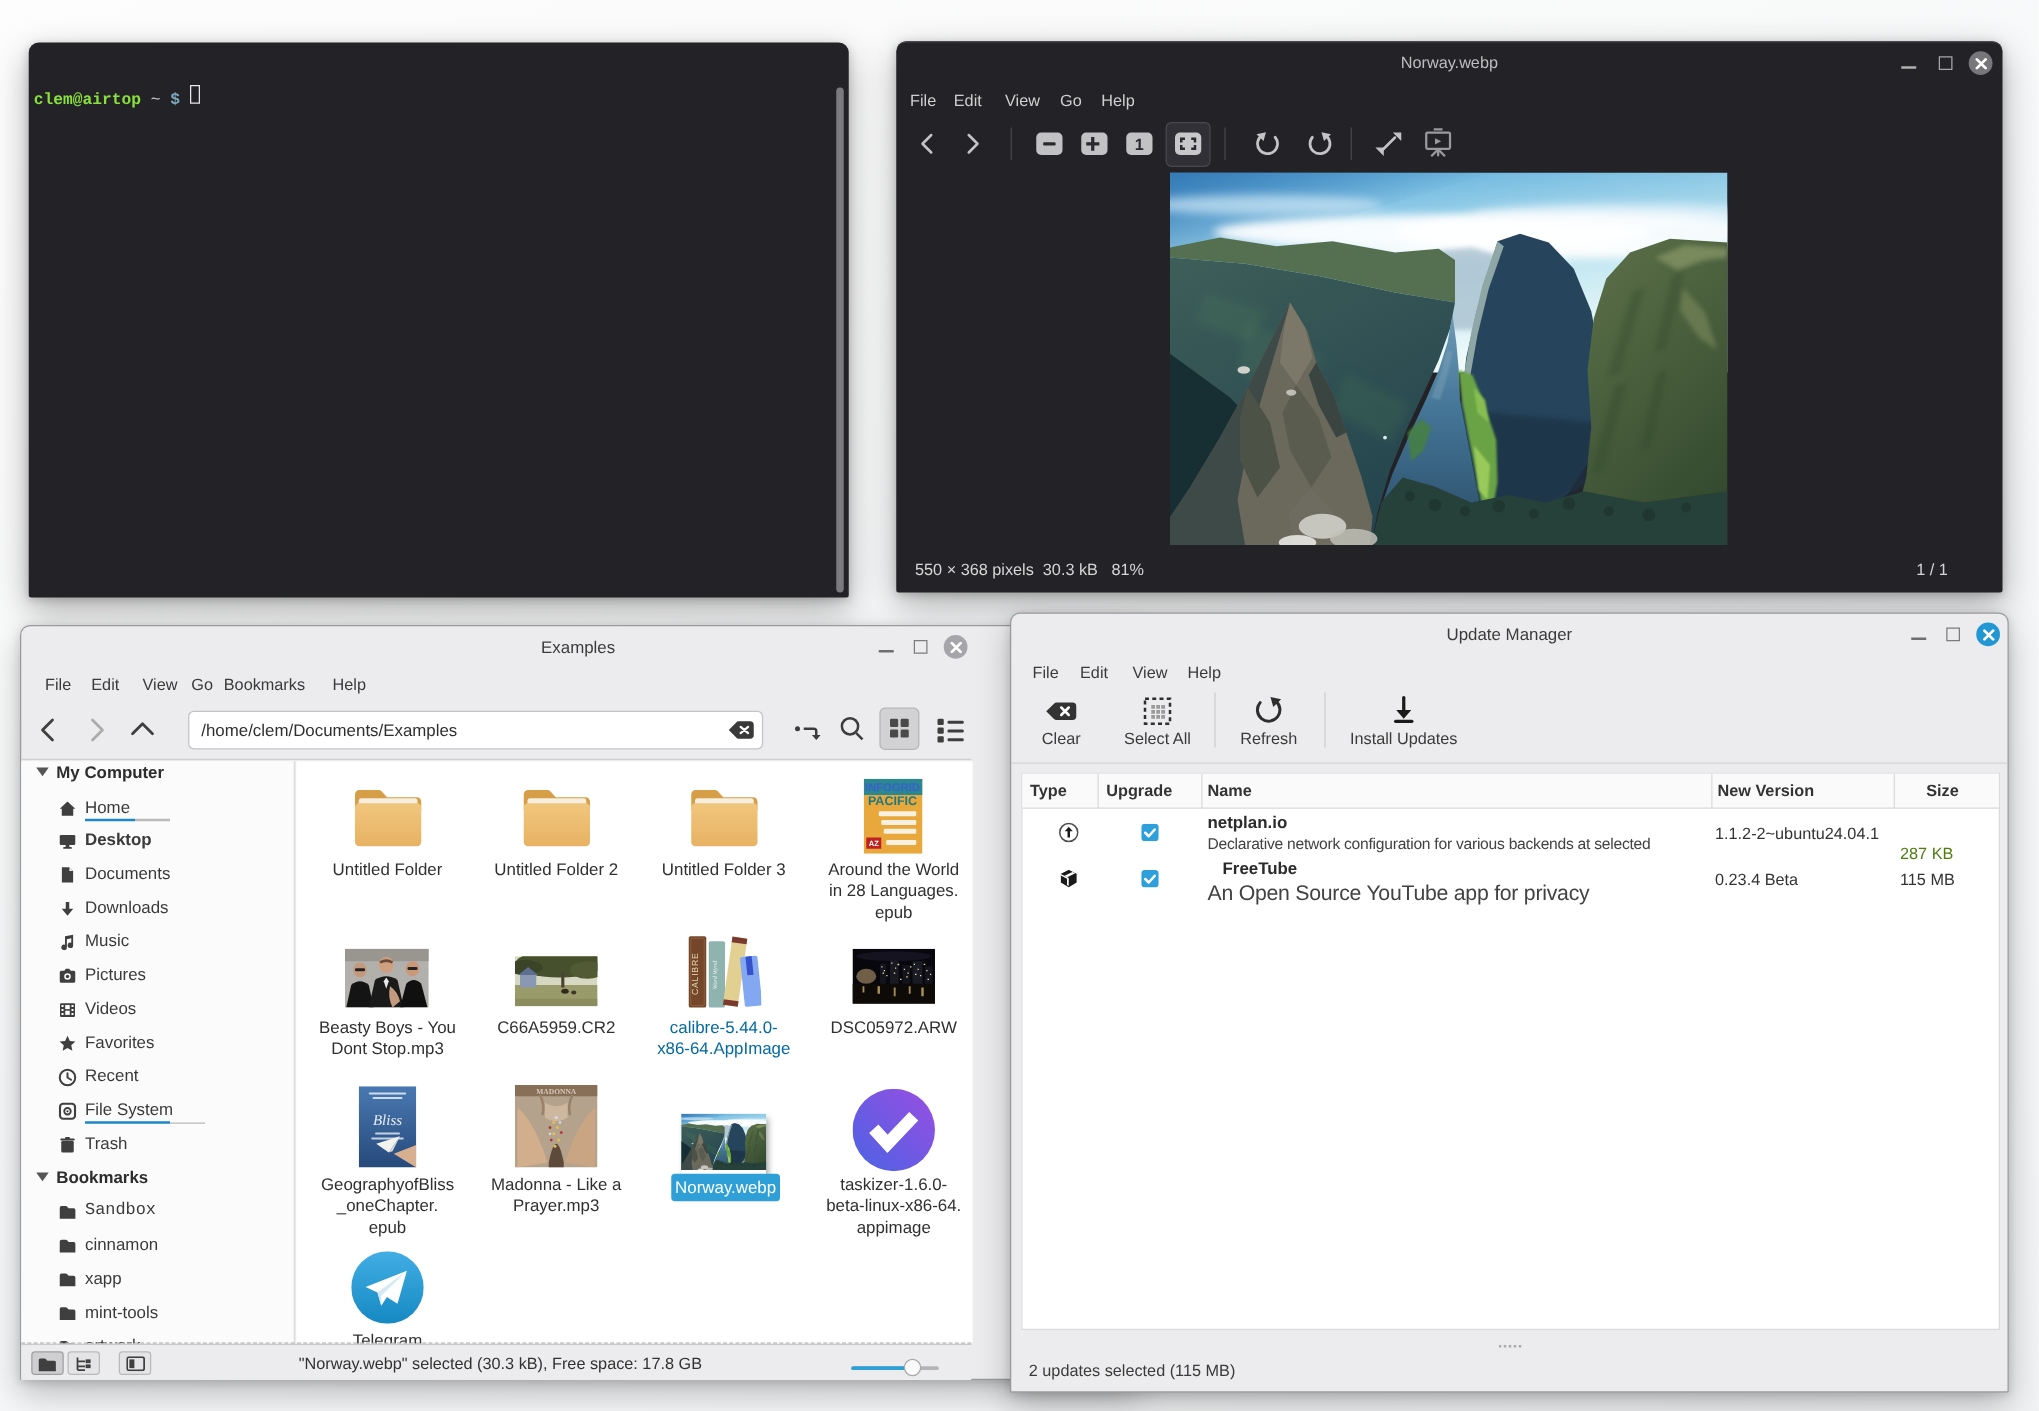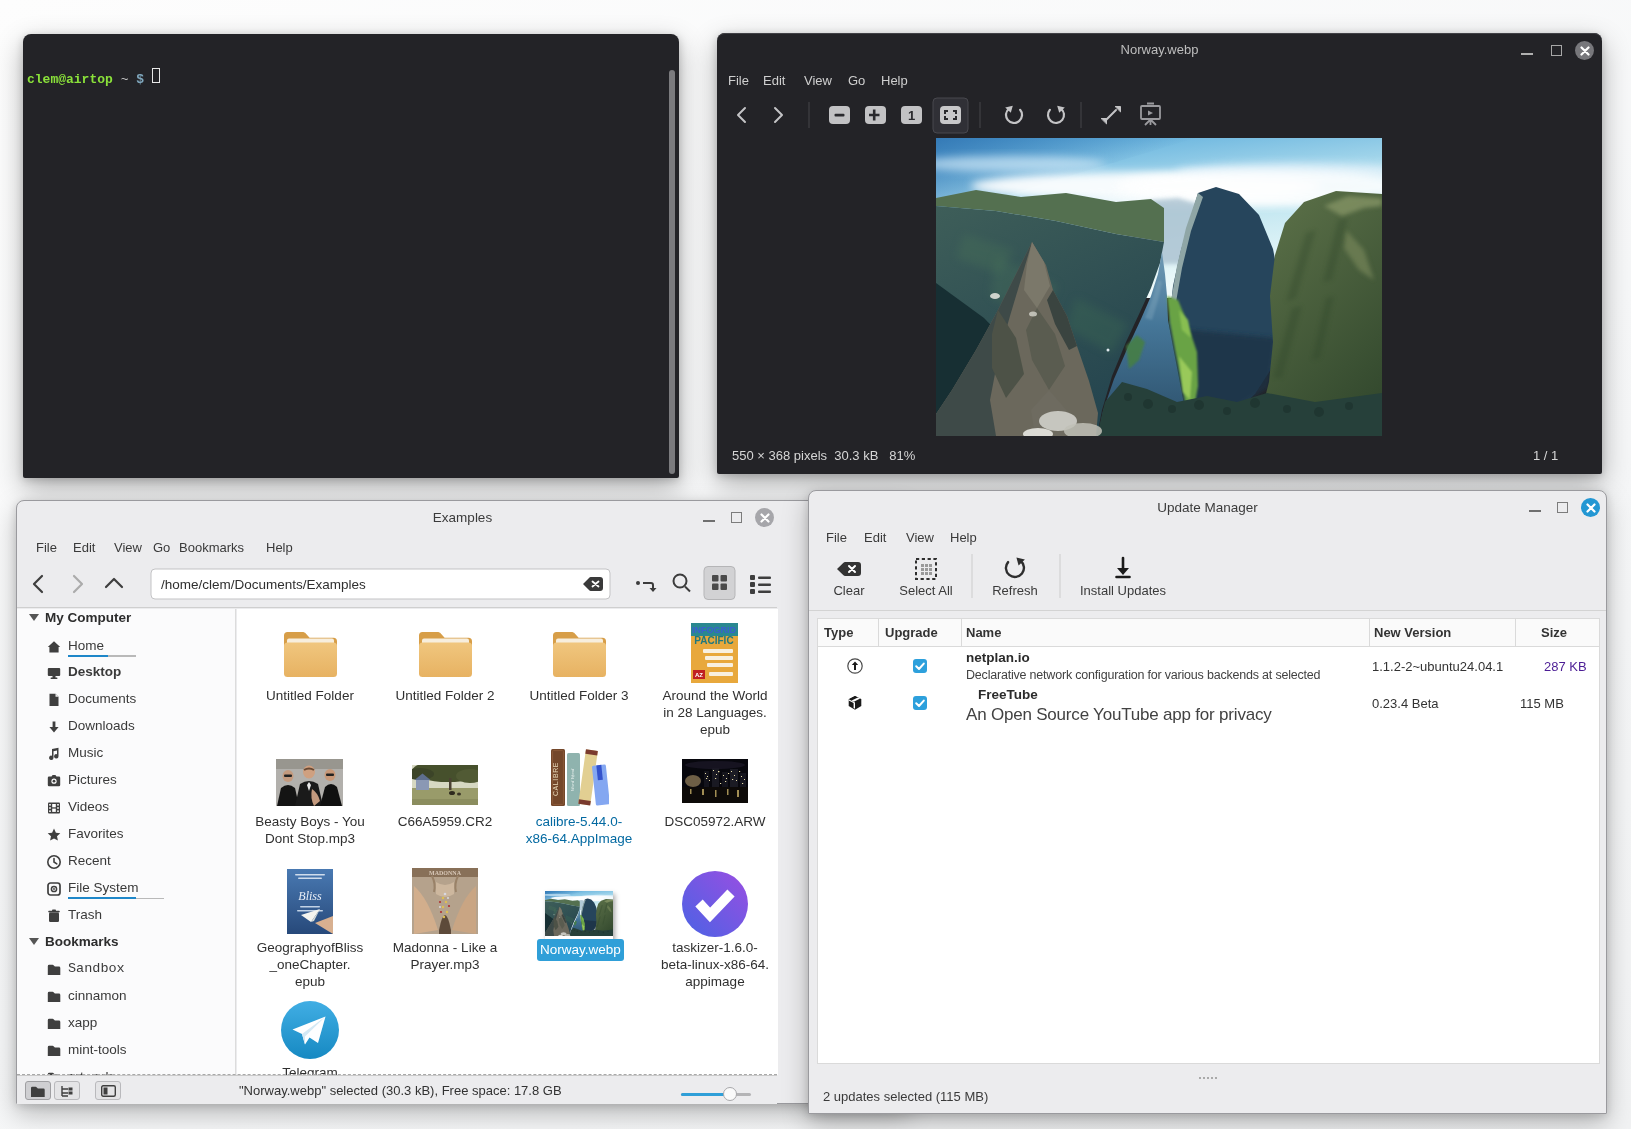--- a/index.html
+++ b/index.html
@@ -686,21 +686,21 @@
         </svg></div>
     <div class="abs" style="left:95px; top:40px;">
         <svg width="14" height="14" viewBox="0 0 14 14" style="position:absolute;">
           <rect width="14" height="14" rx="3" fill="#2da0dc"></rect>
           <path d="M3.2 7.2 L6 10 L10.8 4.6" stroke="#fff" stroke-width="2" fill="none" stroke-linecap="round" stroke-linejoin="round"></path>
         </svg>
       </div>
     <div class="abs" style="left:148px; top:31px; font-size:13.5px; font-weight:bold; color:#2b2b2b;">netplan.io</div>
     <div class="abs" style="left:148px; top:49px; font-size:12.5px; letter-spacing:-0.2px; color:#424242;">Declarative network configuration for various backends at selected</div>
     <div class="abs" style="left:554px; top:40px; font-size:13px; color:#333;">1.1.2-2~ubuntu24.04.1</div>
-    <div class="abs" style="left:702px; top:40px; font-size:13px; color:#4c1d95;margin-left:24px;">287 KB</div>
+    <div class="abs" style="left:702px; top:56px; font-size:13px; color:#4d7c0f;">287 KB</div>
 
     <div class="abs" style="left:29px; top:76px;"><svg width="16" height="16" viewBox="0 0 16 16">
       <path d="M8 1 L14.3 4.2 V11 L8 14.8 L1.7 11 V4.2 Z" fill="#1a1a1a"></path>
       <path d="M8 1 L14.3 4.2 L8 7.4 L1.7 4.2 Z" fill="#1a1a1a"></path>
       <path d="M8 7.4 L1.7 4.2 L1.7 5.4 L6.6 7.9 L6.6 13 L8 13.8 Z" fill="#ffffff"></path>
       <path d="M11 2.5 L4.6 5.6 L6.8 6.8 L13.2 3.6 Z" fill="#ffffff"></path>
         </svg></div>
     <div class="abs" style="left:95px; top:77px;">
         <svg width="14" height="14" viewBox="0 0 14 14" style="position:absolute;">
           <rect width="14" height="14" rx="3" fill="#2da0dc"></rect>

